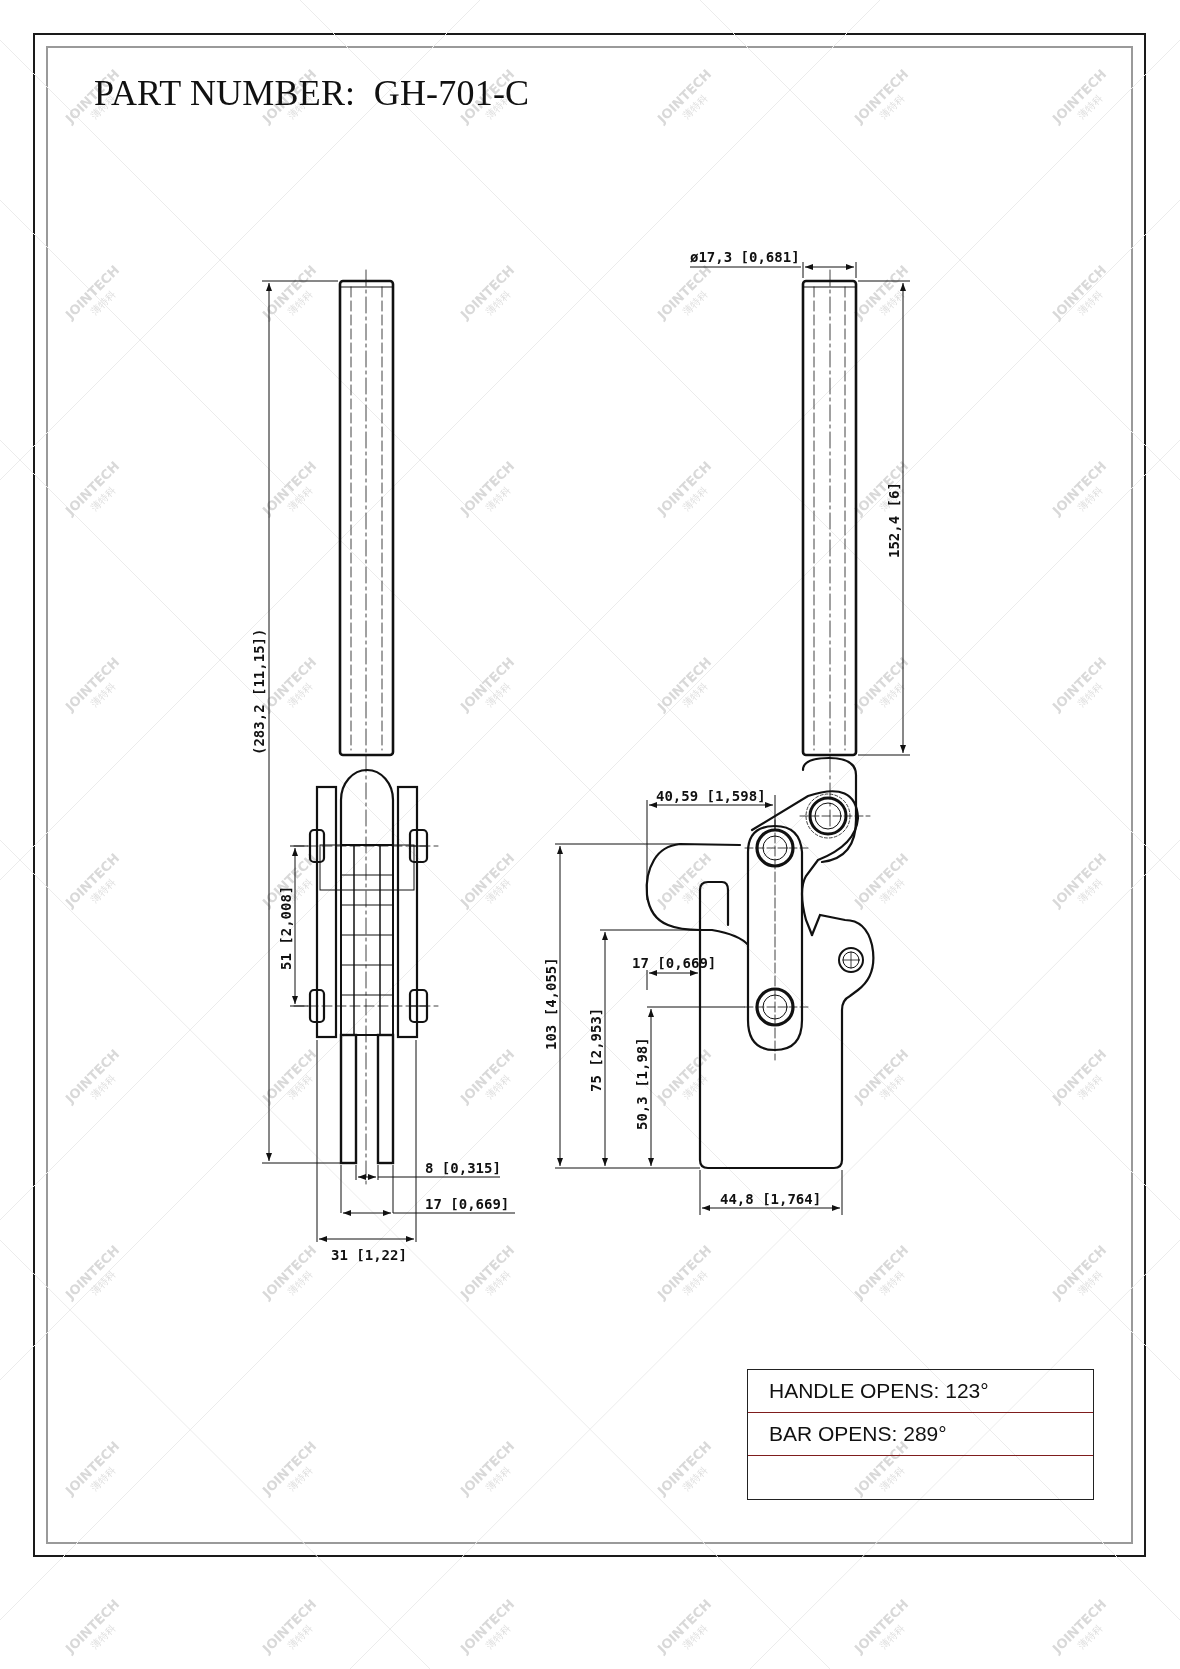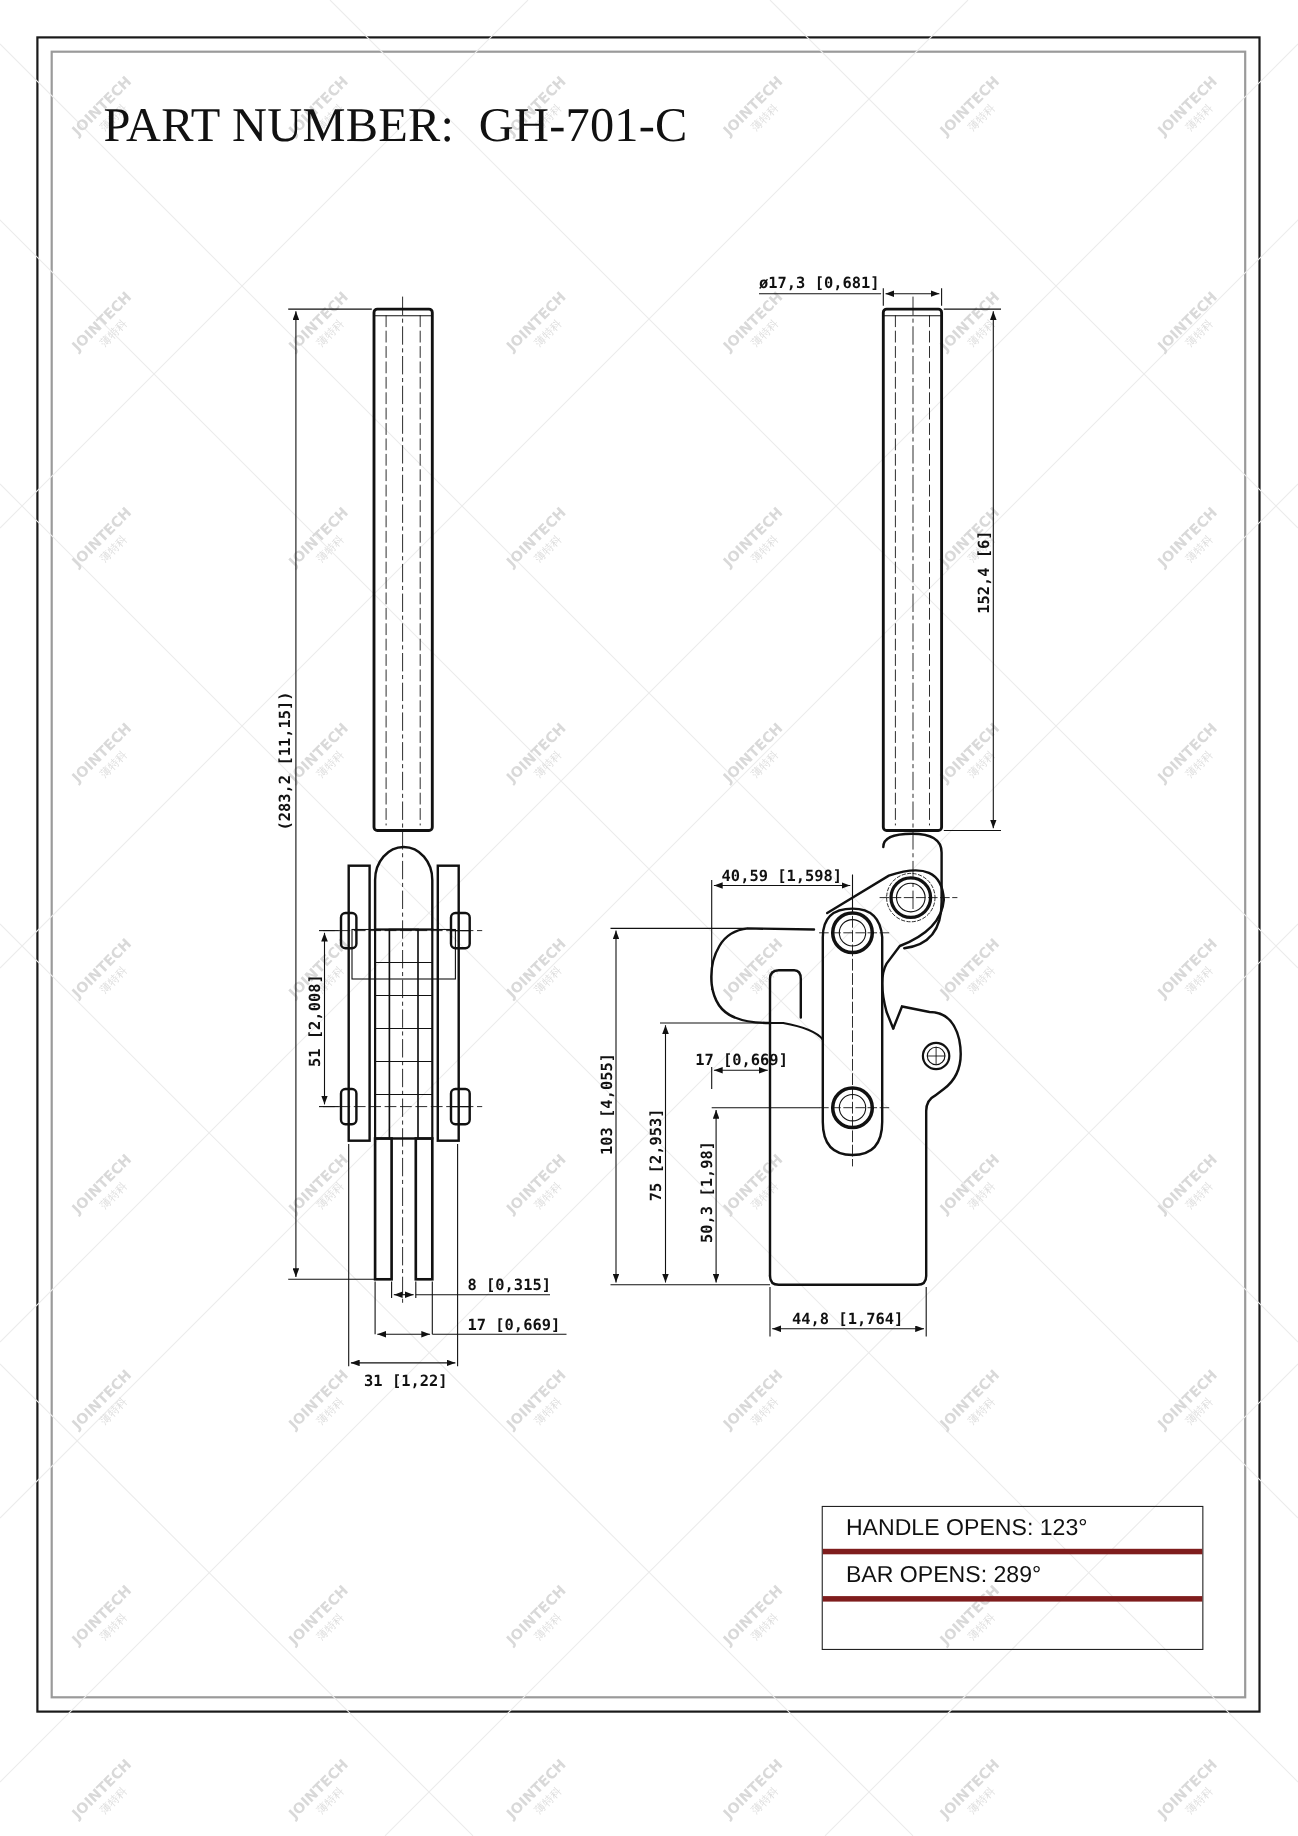--- a/index.html
+++ b/index.html
@@ -1,25 +1,25 @@
 <!DOCTYPE html>
 <html><head>
 <meta charset="utf-8">
 <style>
   html, body { margin:0; padding:0; background:#ffffff; }
   body { width:1180px; height:1669px; position:relative; overflow:hidden; font-family:"Liberation Sans", sans-serif; }
   .frame-outer { position:absolute; left:33px; top:33px; width:1113px; height:1524px; border:2px solid #1a1a1a; box-sizing:border-box; }
   .frame-inner { position:absolute; left:46px; top:46px; width:1087px; height:1498px; border:2px solid #9a9a9a; box-sizing:border-box; }
-  .title { position:absolute; left:94px; top:88px; font-family:"Liberation Serif", serif; font-size:44px; color:#111; letter-spacing:0.2px; white-space:pre; }
+  .title { position:absolute; left:94px; top:72px; font-family:"Liberation Serif", serif; font-size:36px; color:#111; letter-spacing:0.2px; white-space:pre; }
   svg.drawing { position:absolute; left:0; top:0; }
   .dim { font-family:"DejaVu Sans Mono", monospace; font-size:14px; font-weight:bold; fill:#111; }
   .wm { font-family:"DejaVu Sans", sans-serif; font-size:13px; font-weight:bold; fill:#d9d9d9; }
   .wm-cn { font-family:"DejaVu Sans", sans-serif; font-size:10px; fill:#dedede; }
   .spec-table { position:absolute; left:747px; top:1369px; width:347px; border:1.5px solid #222; box-sizing:border-box; }
-  .spec-row { height:43px; border-bottom:5px solid #7f1d1d; box-sizing:border-box; display:flex; align-items:center; padding-left:21px; font-size:21px; color:#111; }
+  .spec-row { height:43px; border-bottom:1px solid #7f1d1d; box-sizing:border-box; display:flex; align-items:center; padding-left:21px; font-size:21px; color:#111; }
   .spec-row:last-child { border-bottom:none; }
 </style>
 </head>
 <body>
 
 <div class="frame-outer"></div>
 <div class="frame-inner"></div>
 
 <svg class="drawing" width="1180" height="1669" viewBox="0 0 1180 1669">
   <defs>

